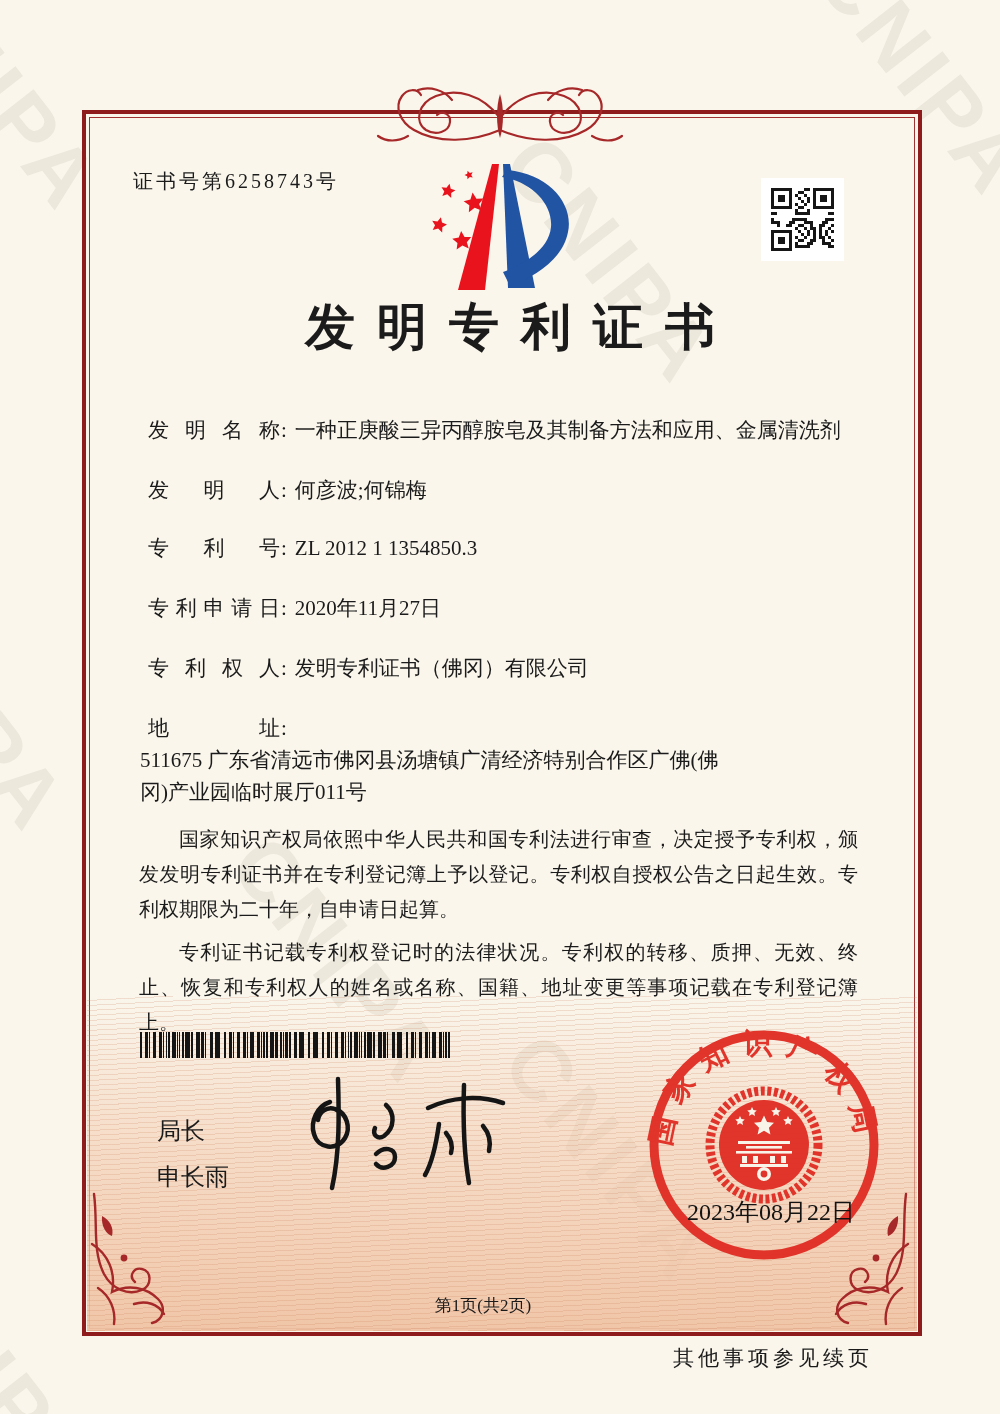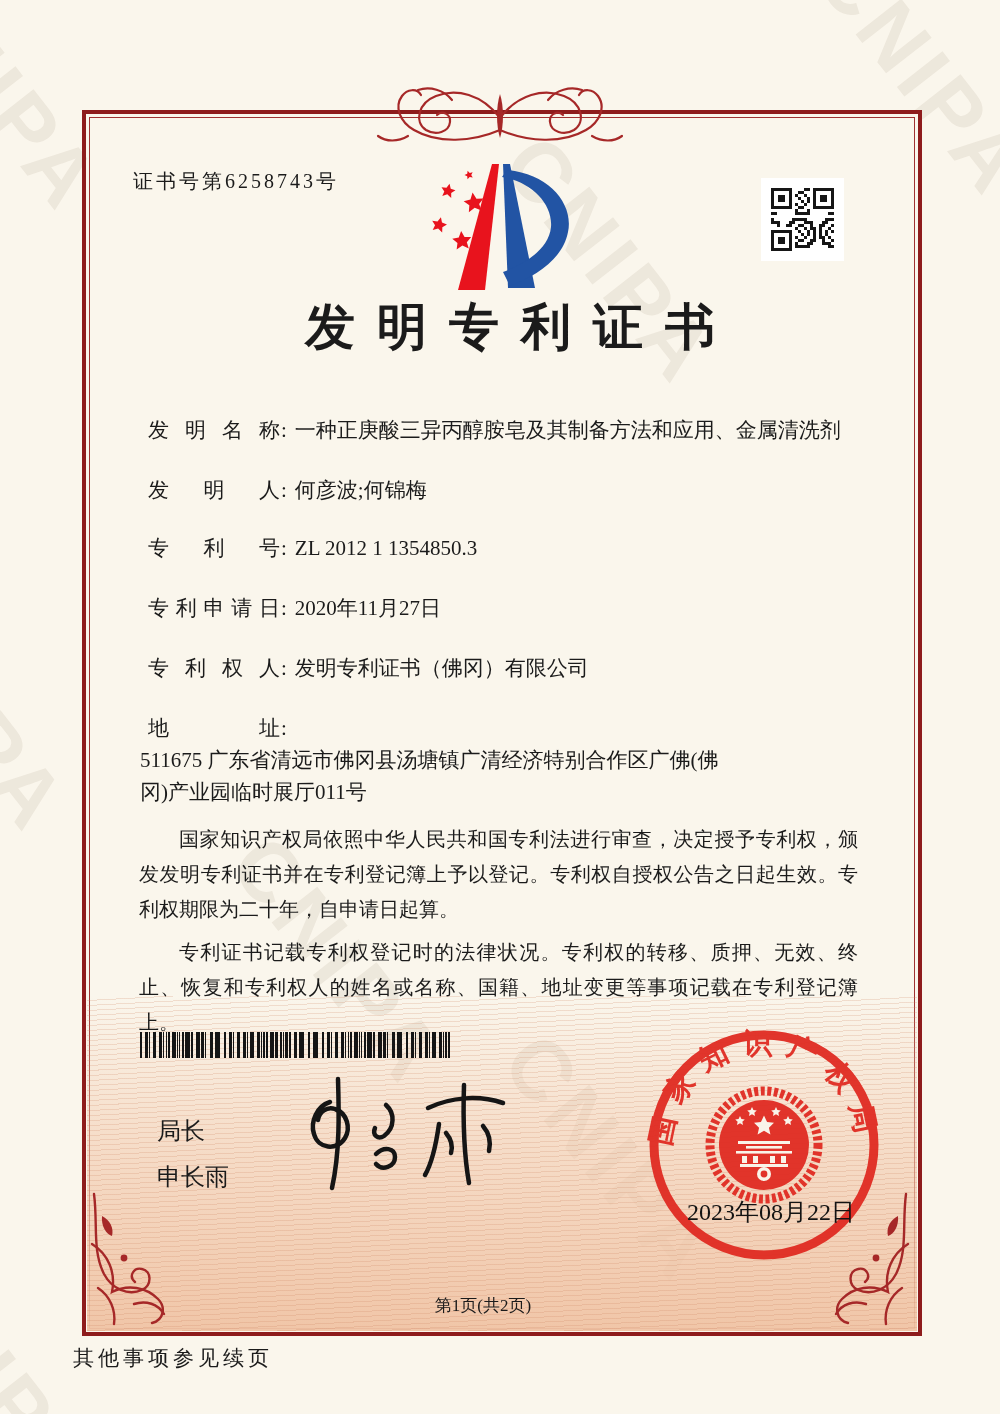--- a/index.html
+++ b/index.html
@@ -55,21 +55,21 @@
      background:
       repeating-linear-gradient(90deg,#151515 0 2px,transparent 2px 5px,#151515 5px 8px,transparent 8px 9px,#151515 9px 10px,transparent 10px 14px),
       repeating-linear-gradient(90deg,#151515 0 1px,transparent 1px 6px,#151515 6px 8px,transparent 8px 13px);}
   .director{position:absolute;left:157px;top:1108px;font-family:"Liberation Sans",sans-serif;
             font-size:24px;line-height:46px;}
   .signature{position:absolute;left:282px;top:1072px;width:252px;height:122px;}
   .seal{position:absolute;left:645px;top:1026px;width:238px;height:238px;}
   .seal-date{position:absolute;left:676px;top:1196px;width:190px;text-align:center;
              font-size:24px;color:#131313;letter-spacing:0px;white-space:nowrap;}
   .page-info{position:absolute;left:83px;top:1294px;width:800px;text-align:center;font-size:17px;}
-  .footer-note{position:absolute;left:73px;top:1344px;width:800px;text-align:left;
+  .footer-note{position:absolute;left:73px;top:1344px;width:800px;text-align:right;
                font-size:21px;letter-spacing:4px;}
 </style>
 </head>
 <body>
 
 <div class="page">
 
   <div class="wm wm1">CNIPA</div>
   <div class="wm wm2">CNIPA</div>
   <div class="wm wm3">CNIPA</div>

